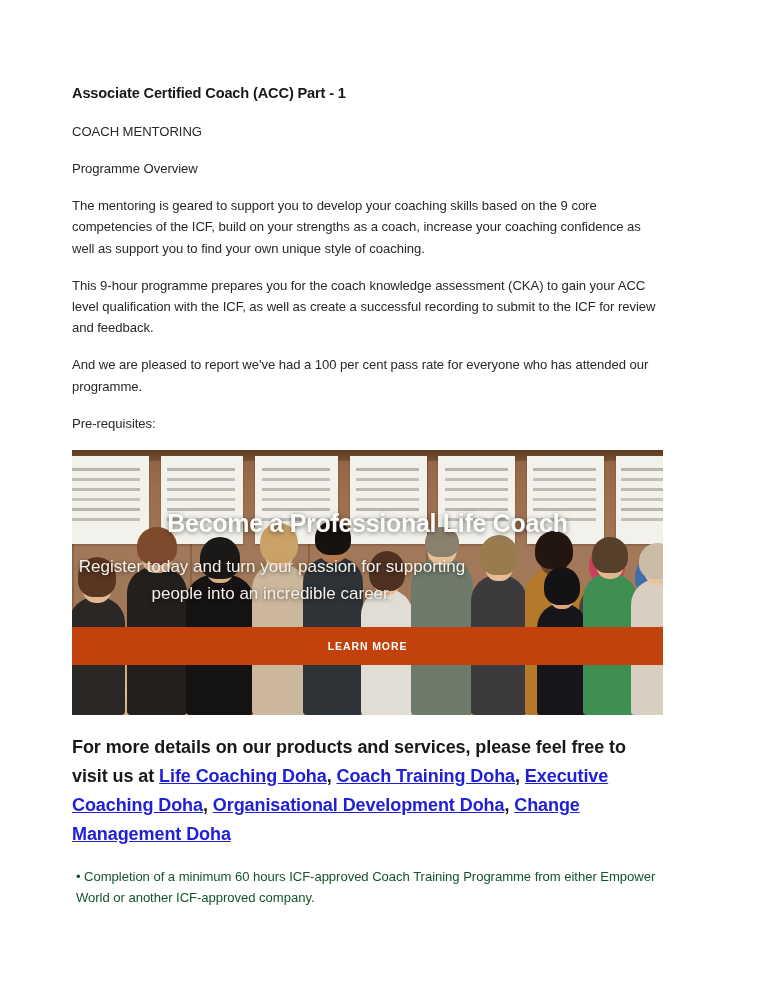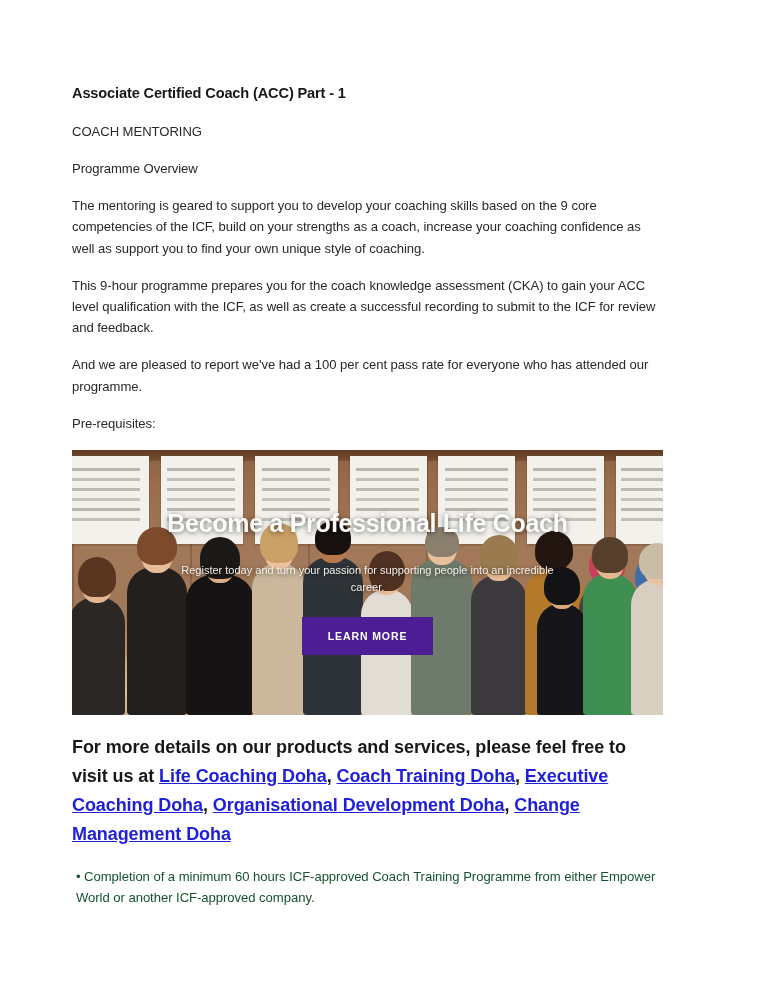--- a/index.html
+++ b/index.html
@@ -112,43 +112,43 @@
     border-radius:50% 50% 40% 40%;
   }
   .body-shape {
     position:absolute; left:50%; transform:translateX(-50%);
     border-radius:26px 26px 4px 4px;
   }
 
   
   .overlay {
     position:absolute; inset:0;
-    display:flex; flex-direction:column; align-items:center;
+    display:flex; flex-direction:column; 
     text-align:center;
   }
   .ov-title {
     margin-top: 60px;
     font-size: 25px;
     font-weight: bold;
     color: #fdfcf9;
     letter-spacing: -0.3px;
     text-shadow: 0 1px 5px rgba(0,0,0,0.55);
     line-height: 1.1;
   }
   .ov-sub {
-    margin-top: 25px;
+    margin-top: 17px;
     width: 400px;
-    font-size: 11px;
+    font-size: 17px;
     color: #f3efe9;
     line-height: 1.55;
     text-shadow: 0 1px 4px rgba(0,0,0,0.6);
   }
   .ov-btn {
     margin-top: 20px;
-    background: #4c1d95;
+    background: #c2410c;
     color: #ffffff;
     font-size: 10.5px;
     font-weight: bold;
     letter-spacing: 0.9px;
     padding: 13px 26px;
     border: 0;
     cursor: pointer;
     font-family: "Liberation Sans", sans-serif;
   }
 

